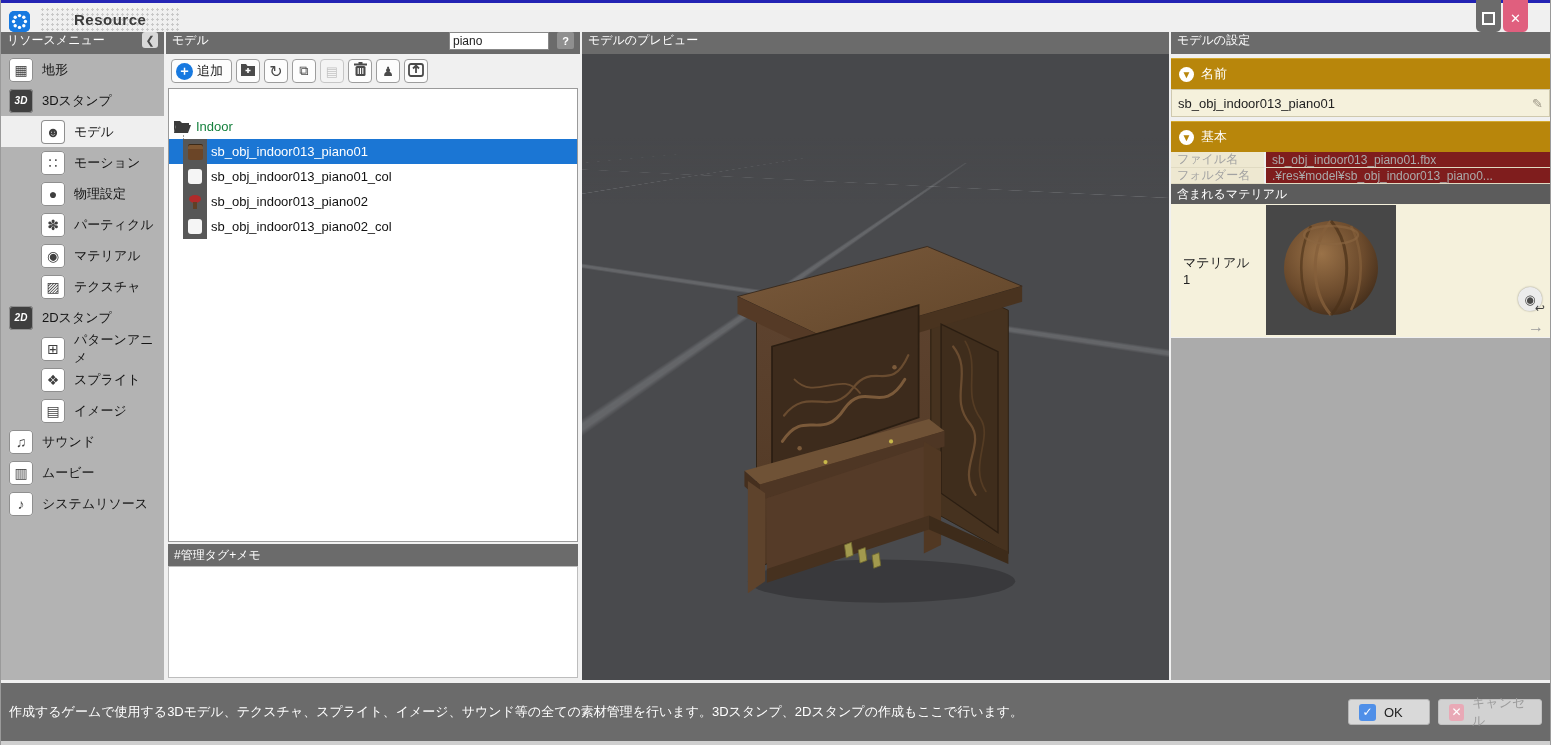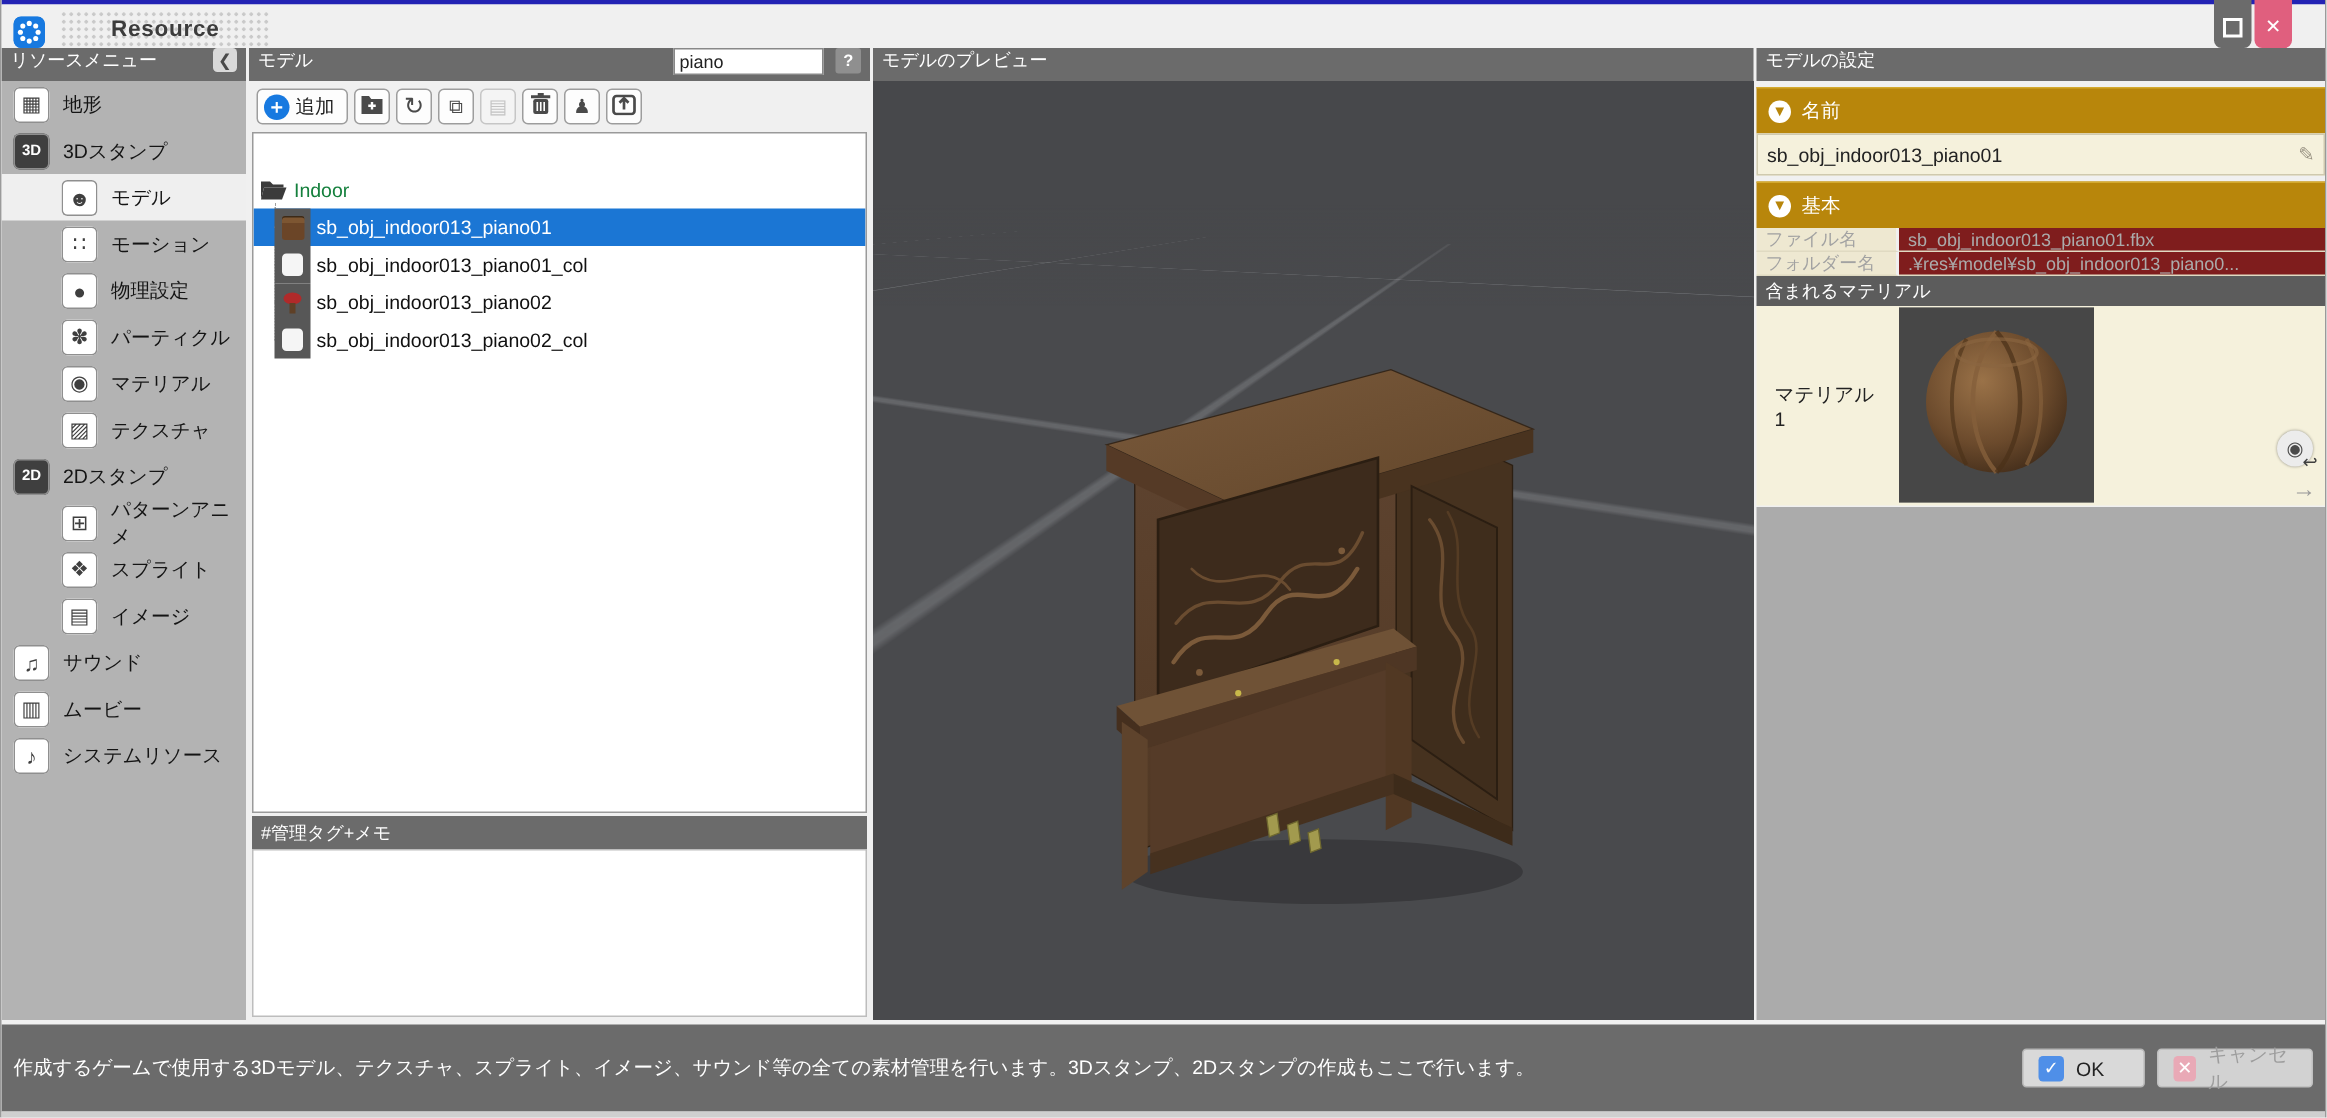--- a/index.html
+++ b/index.html
@@ -22,21 +22,21 @@
   .panel-header{height:22px;background:#6b6b6b;color:#fff;font-size:12px;display:flex;align-items:flex-start;padding:0 6px;flex:0 0 auto;}
   
   .sidebar{width:163px;flex:0 0 auto;}
   .sidebar-body{flex:1;background:#b3b3b3;overflow:hidden;}
   .collapse-btn{margin-left:auto;width:16px;height:16px;background:#d9d9d9;border-radius:3px;color:#4a4a4a;font-size:11px;font-weight:bold;display:flex;align-items:center;justify-content:center;}
   .side-item{height:31px;display:flex;align-items:center;font-size:13px;color:#141414;cursor:default;}
   .side-item.lvl0{padding-left:8px;}
   .side-item.lvl1{padding-left:40px;}
   .side-item.selected{background:#efefef;}
   .side-icon{width:24px;height:24px;background:#fff;border-radius:4px;margin-right:9px;display:flex;align-items:center;justify-content:center;color:#3f3f3f;font-size:14px;flex:0 0 auto;box-shadow:0 0 0 1px #8f8f8f inset;}
-  .side-icon.badge{background:#3f3f3f;color:#fff;font-size:10px;font-weight:bold;}
+  .side-icon.badge{background:#3f3f3f;color:#fff;font-size:10px;font-weight:bold;font-style:italic;}
   
   .modelpanel{width:414px;flex:0 0 auto;background:#f0f0f0;}
   .search-box{margin-left:auto;width:92px;height:16px;background:#fff;border:1px solid #888;font-size:12px;color:#222;padding:0 3px;font-family:inherit;}
   .help-btn{width:17px;height:17px;background:#8f8f8f;color:#fff;font-size:11px;font-weight:bold;display:flex;align-items:center;justify-content:center;margin-left:8px;border-radius:2px;}
   .toolbar{height:34px;display:flex;align-items:center;gap:4px;padding:0 5px;flex:0 0 auto;}
   .tb-btn{height:24px;background:#fdfdfd;border:1px solid #9d9d9d;border-radius:4px;display:flex;align-items:center;justify-content:center;font-size:13px;color:#4a4a4a;min-width:24px;box-sizing:border-box;}
   .tb-btn.add{padding:0 8px 0 4px;gap:4px;font-size:13px;color:#222;}
   .add-plus{width:17px;height:17px;border-radius:50%;background:#1779e0;color:#fff;font-weight:bold;font-size:13px;display:flex;align-items:center;justify-content:center;}
   .tb-btn.disabled{color:#c3c3c3;border-color:#c6c6c6;background:#f4f4f4;}
   .tree-wrap{flex:1;margin:0 2px;background:#fff;border:1px solid #9a9a9a;overflow:hidden;display:flex;flex-direction:column;min-height:0;}

